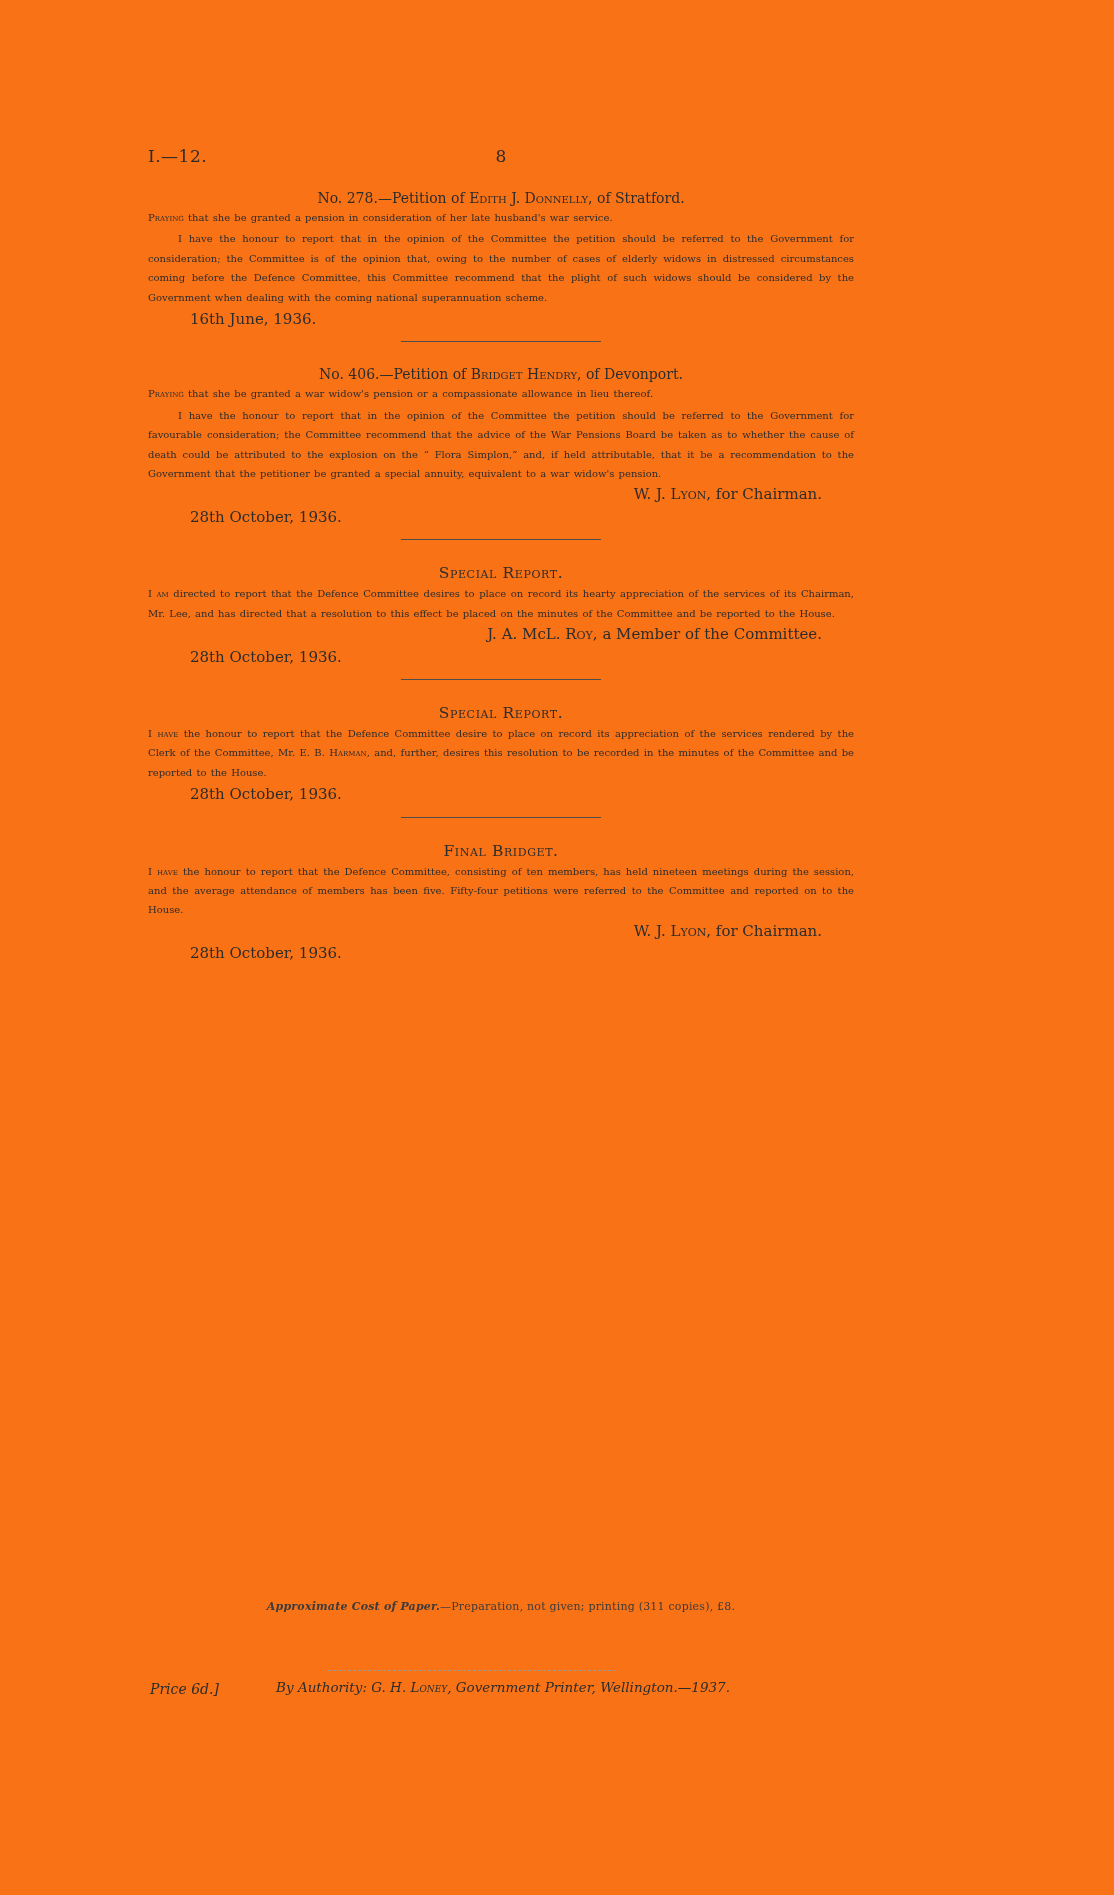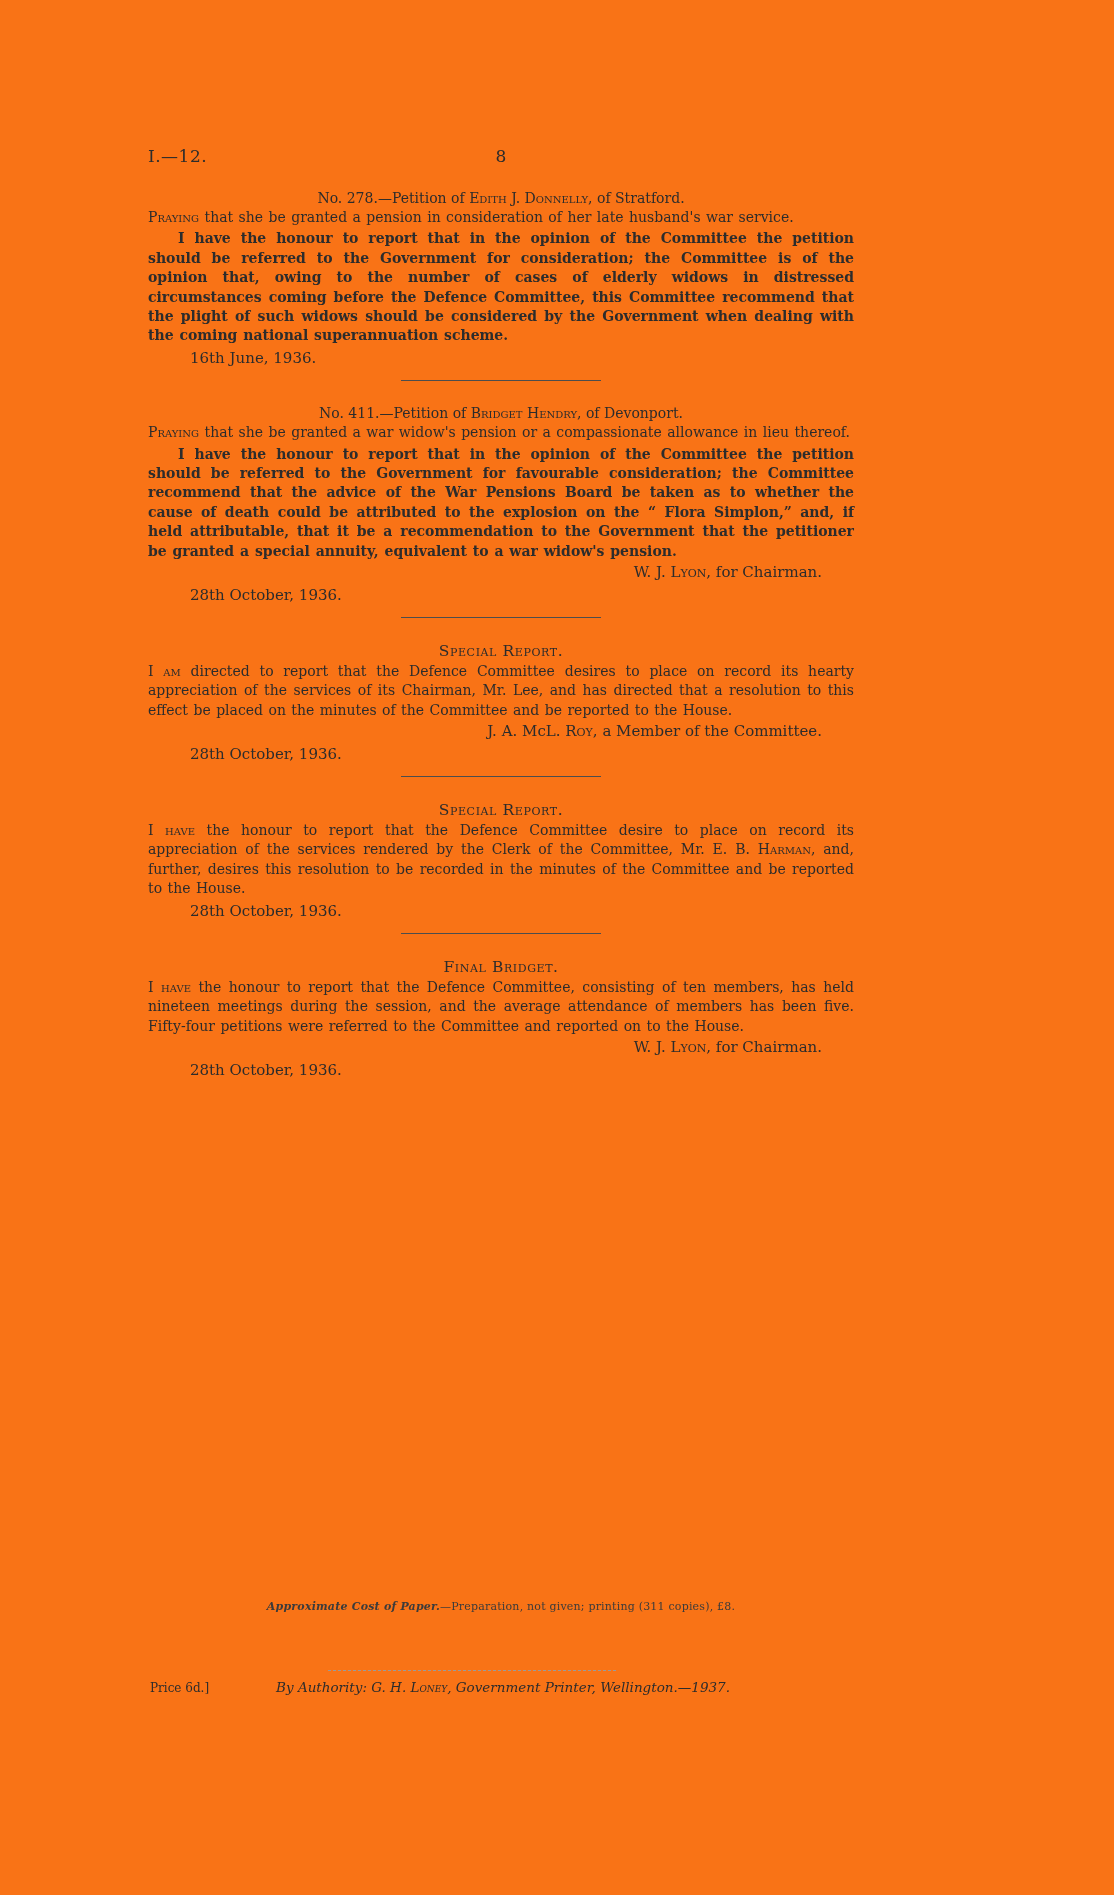--- a/index.html
+++ b/index.html
@@ -48,29 +48,28 @@
     text-align: center;
     font-size: 15.5px;
     margin-top: 24px;
     font-variant: small-caps;
     letter-spacing: 0.6px;
   }
   .sc {
     font-variant: small-caps;
   }
   .para {
-    font-size: 14px;
+    font-size: 10px;
     line-height: 19.4px;
     text-align: justify;
     margin: 2px 0 0 0;
     word-spacing: 1px;
   }
   .para.indent {
     text-indent: 30px;
-    font-weight: bold;
   }
   .signature {
     font-size: 15px;
     line-height: 19.4px;
     text-align: right;
     padding-right: 32px;
     margin-top: 2px;
   }
   .date-line {
     font-size: 15px;
@@ -103,21 +102,22 @@
     left: 328px;
     top: 1662px;
     width: 288px;
     border: 0;
     border-top: 1px dashed #9a9a9a;
   }
   .price {
     position: absolute;
     left: 150px;
     top: 1681px;
-    font-size: 12px;
+    font-style: italic;
+    font-size: 14px;
   }
   .authority {
     position: absolute;
     left: 148px;
     top: 1679px;
     width: 710px;
     text-align: center;
     font-size: 13.5px;
     font-style: italic;
   }
@@ -133,21 +133,21 @@
       <div class="page-number">8</div>
     </div>
 
     <div class="petition-heading"><span>No. 278.—Petition of </span><span class="sc">Edith J. Donnelly</span><span>, of Stratford.</span></div>
     <p class="para"><span class="sc">Praying</span><span> that she be granted a pension in consideration of her late husband's war service.</span></p>
     <p class="para indent">I have the honour to report that in the opinion of the Committee the petition should be referred to the Government for consideration; the Committee is of the opinion that, owing to the number of cases of elderly widows in distressed circumstances coming before the Defence Committee, this Committee recommend that the plight of such widows should be considered by the Government when dealing with the coming national superannuation scheme.</p>
     <div class="date-line">16th June, 1936.</div>
 
     <hr class="divider">
 
-    <div class="petition-heading"><span>No. 411.—Petition of </span><span class="sc">Bridget Hendry</span><span>, of Devonport.</span></div>
+    <div class="petition-heading"><span>No. 406.—Petition of </span><span class="sc">Bridget Hendry</span><span>, of Devonport.</span></div>
     <p class="para"><span class="sc">Praying</span><span> that she be granted a war widow's pension or a compassionate allowance in lieu thereof.</span></p>
     <p class="para indent">I have the honour to report that in the opinion of the Committee the petition should be referred to the Government for favourable consideration; the Committee recommend that the advice of the War Pensions Board be taken as to whether the cause of death could be attributed to the explosion on the “ Flora Simplon,” and, if held attributable, that it be a recommendation to the Government that the petitioner be granted a special annuity, equivalent to a war widow's pension.</p>
     <div class="signature"><span>W. J. </span><span class="sc">Lyon</span><span>, for Chairman.</span></div>
     <div class="date-line">28th October, 1936.</div>
 
     <hr class="divider">
 
     <div class="report-heading">Special Report.</div>
     <p class="para"><span class="sc">I am</span><span> directed to report that the Defence Committee desires to place on record its hearty appreciation of the services of its Chairman, Mr. Lee, and has directed that a resolution to this effect be placed on the minutes of the Committee and be reported to the House.</span></p>
     <div class="signature"><span>J. A. McL. </span><span class="sc">Roy</span><span>, a Member of the Committee.</span></div>

